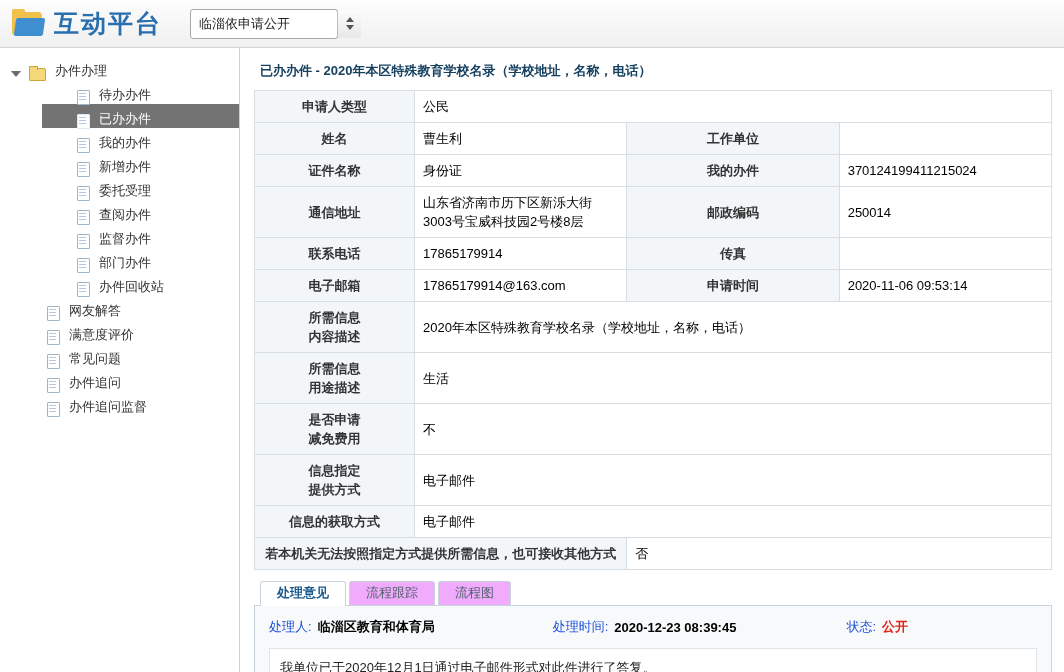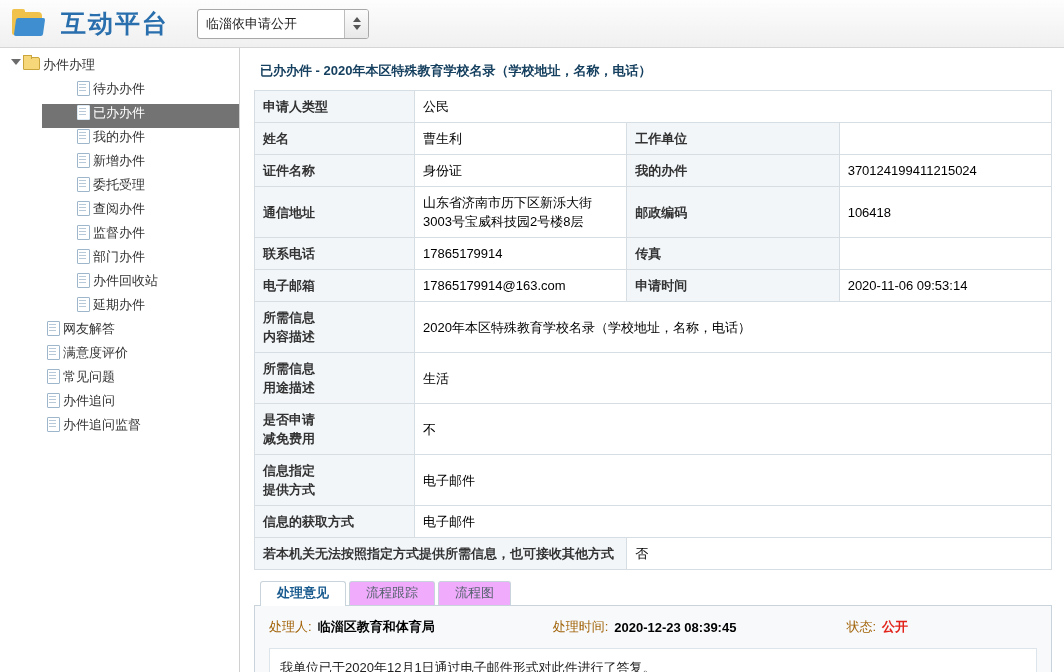--- a/index.html
+++ b/index.html
@@ -17,21 +17,21 @@
   
   .header {
     height: 48px;
     background: linear-gradient(#fdfdfd, #f0f0f0);
     border-bottom: 1px solid #d5d5d5;
     display: flex;
     align-items: center;
     padding: 0 10px;
     flex: 0 0 48px;
   }
-  .logo-wrap { display: flex; align-items: center; gap: 15px; }
+  .logo-wrap { display: flex; align-items: center; gap: 8px; }
   .logo-icon {
     width: 36px; height: 30px;
     position: relative;
   }
   .logo-icon .folder-back {
     position: absolute; left: 2px; top: 3px;
     width: 30px; height: 23px;
     background: #f0c14b;
     border-radius: 2px 4px 2px 2px;
   }
@@ -53,21 +53,21 @@
     font-weight: bold;
     color: #2a6fad;
     letter-spacing: 2px;
   }
   .select-wrap {
     margin-left: 28px;
     position: relative;
     width: 172px; height: 30px;
   }
   .select-box {
-    width: 172px; height: 30px;
+    width: 148px; height: 30px;
     border: 1px solid #a8a8a8;
     border-radius: 3px;
     background: #fff;
     display: flex; align-items: center;
     padding-left: 8px;
     font-size: 13px;
     color: #222;
   }
   .select-arrow {
     position: absolute; right: 1px; top: 1px;
@@ -87,21 +87,21 @@
 
   
   .sidebar {
     width: 240px;
     flex: 0 0 240px;
     background: #fff;
     border-right: 1px solid #d0d0d0;
     padding-top: 8px;
     overflow: hidden;
   }
-  .tree-node { display: flex; align-items: flex-start; height: 24px; padding-left: 8px; cursor: default; }
+  .tree-node { display: flex; align-items: flex-end; height: 24px; padding-left: 8px; cursor: default; gap: 6px; }
   .tree-node.level1 { padding-left: 10px; }
   .tree-node.level2 { padding-left: 34px; margin-left: 42px; }
   .tree-node.level3 { padding-left: 46px; }
   .tree-node .label { font-size: 13px; color: #333; margin-left: 4px; }
   .tree-node.selected { background: #737373; }
   .tree-node.selected .label { color: #fff; }
   .arrow-toggle {
     width: 12px; height: 12px;
     display: inline-flex; align-items: center; justify-content: center;
     margin-right: 1px;
@@ -159,21 +159,21 @@
   }
   table.detail td {
     border: 1px solid #d6dde3;
     font-size: 13px;
     padding: 6px 8px;
     vertical-align: middle;
     line-height: 19px;
   }
   td.lbl {
     background: #f2f6f9;
-    text-align: left;
+    text-align: center;
     font-weight: bold;
     color: #333;
     width: 160px;
   }
   td.val { background: #fff; color: #000000; }
   .val-sm { width: 212px; }
 
   
   .tabs {
     display: flex;
@@ -210,21 +210,21 @@
     background: #f7f9fb;
     padding: 12px 14px;
     min-height: 96px;
   }
   .panel-row {
     display: flex;
     align-items: center;
     font-size: 13px;
     margin-bottom: 12px;
   }
-  .panel-row .k { color: #a16207; }
+  .panel-row .k { color: #1d4ed8; }
   .panel-row .v { color: #000000; font-weight: bold; margin-left: 6px; }
   .gap-a { margin-left: 118px; }
   .gap-b { margin-left: 110px; }
   .v-open { color: #e2231a; font-weight: bold; margin-left: 6px; }
   .opinion {
     background: #fff;
     border: 1px solid #dde4ea;
     padding: 9px 10px;
     font-size: 13px;
     color: #222;
@@ -293,24 +293,20 @@
         <span class="label">监督办件</span>
       </div>
       <div class="tree-node level2">
         <span class="doc-ico"></span>
         <span class="label">部门办件</span>
       </div>
       <div class="tree-node level2">
         <span class="doc-ico"></span>
         <span class="label">办件回收站</span>
       </div>
-      <div class="tree-node level2">
-        <span class="doc-ico"></span>
-        <span class="label">延期办件</span>
-      </div>
       <div class="tree-node level3">
         <span class="doc-ico"></span>
         <span class="label">网友解答</span>
       </div>
       <div class="tree-node level3">
         <span class="doc-ico"></span>
         <span class="label">满意度评价</span>
       </div>
       <div class="tree-node level3">
         <span class="doc-ico"></span>
@@ -344,21 +340,21 @@
         <tr>
           <td class="lbl">证件名称</td>
           <td class="val">身份证</td>
           <td class="lbl">我的办件</td>
           <td class="val">370124199411215024</td>
         </tr>
         <tr>
           <td class="lbl">通信地址</td>
           <td class="val">山东省济南市历下区新泺大街3003号宝威科技园2号楼8层</td>
           <td class="lbl">邮政编码</td>
-          <td class="val">106418</td>
+          <td class="val">250014</td>
         </tr>
         <tr>
           <td class="lbl">联系电话</td>
           <td class="val">17865179914</td>
           <td class="lbl">传真</td>
           <td class="val"></td>
         </tr>
         <tr>
           <td class="lbl">电子邮箱</td>
           <td class="val">17865179914@163.com</td>

